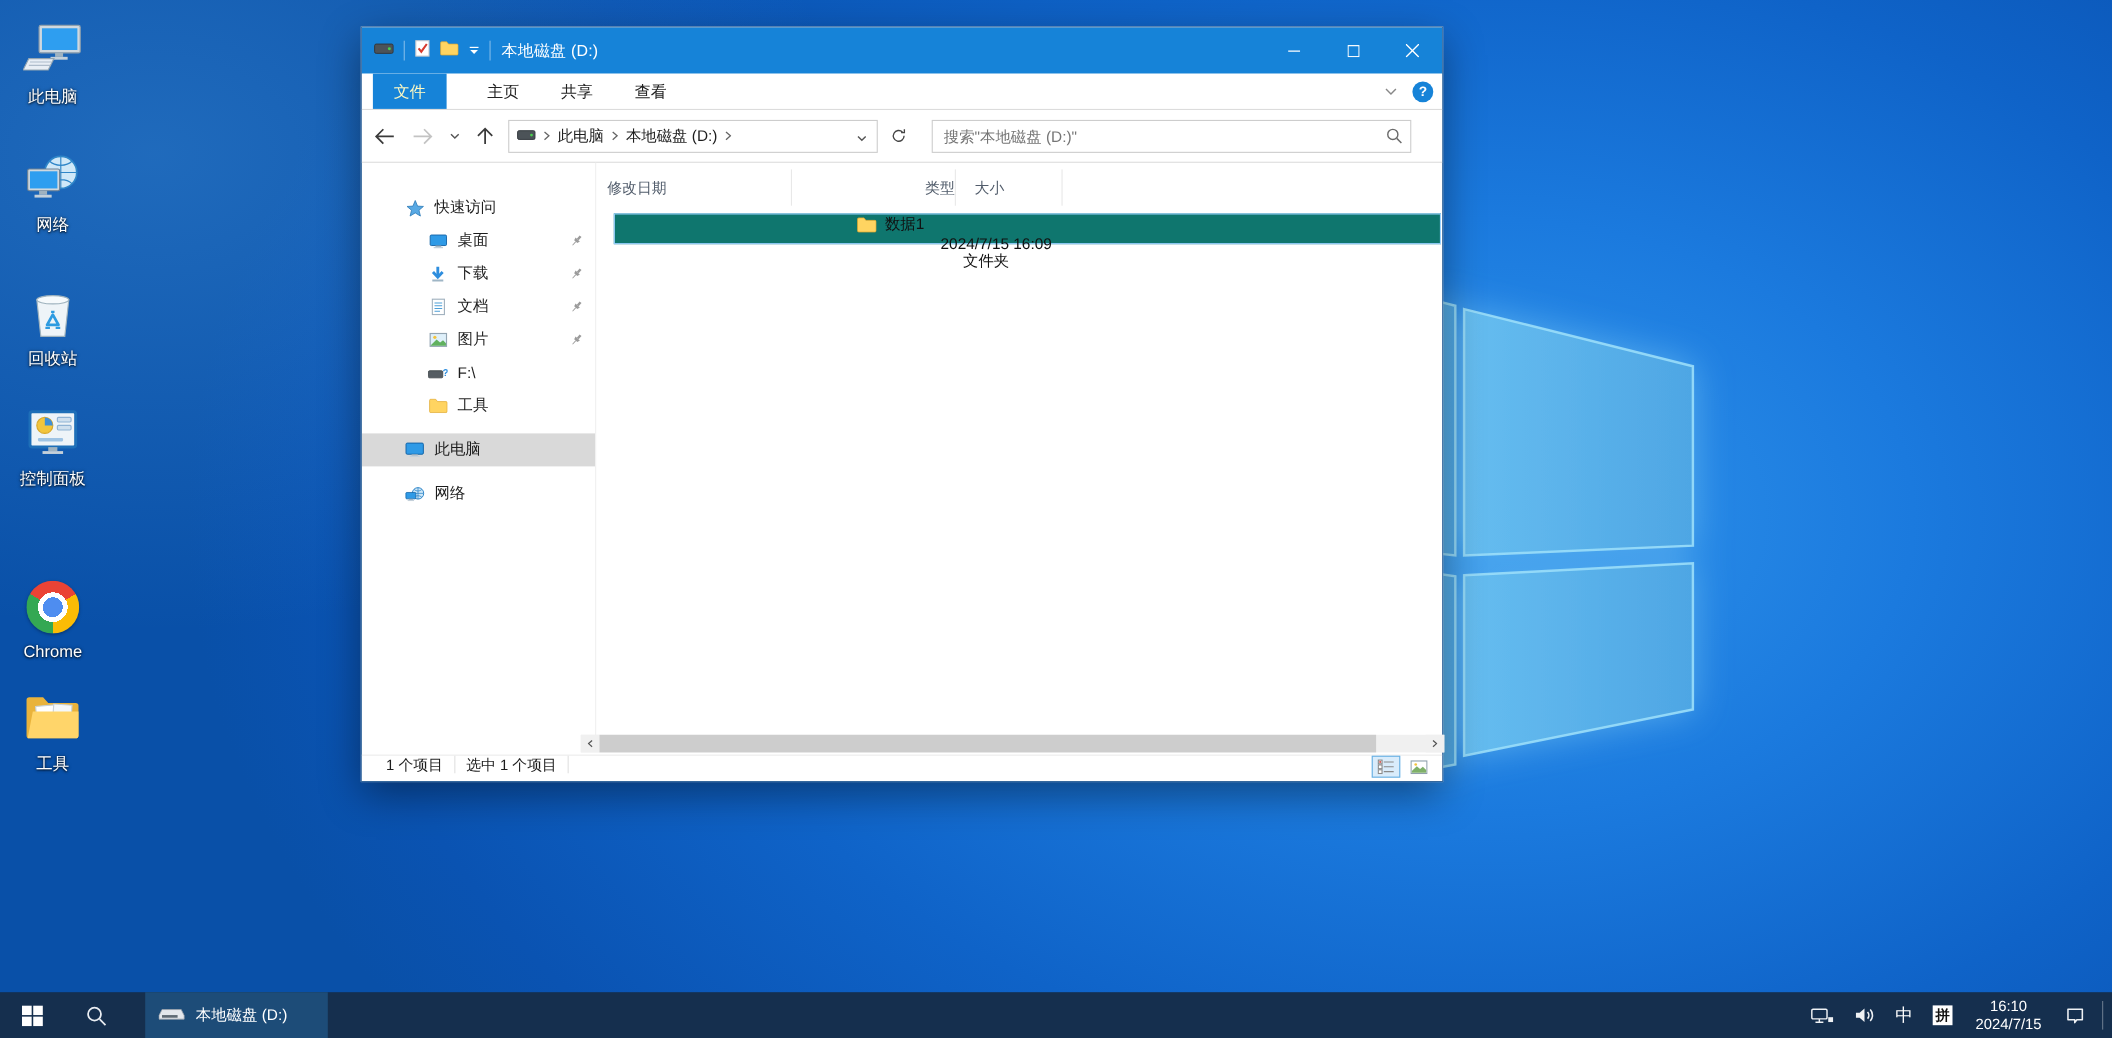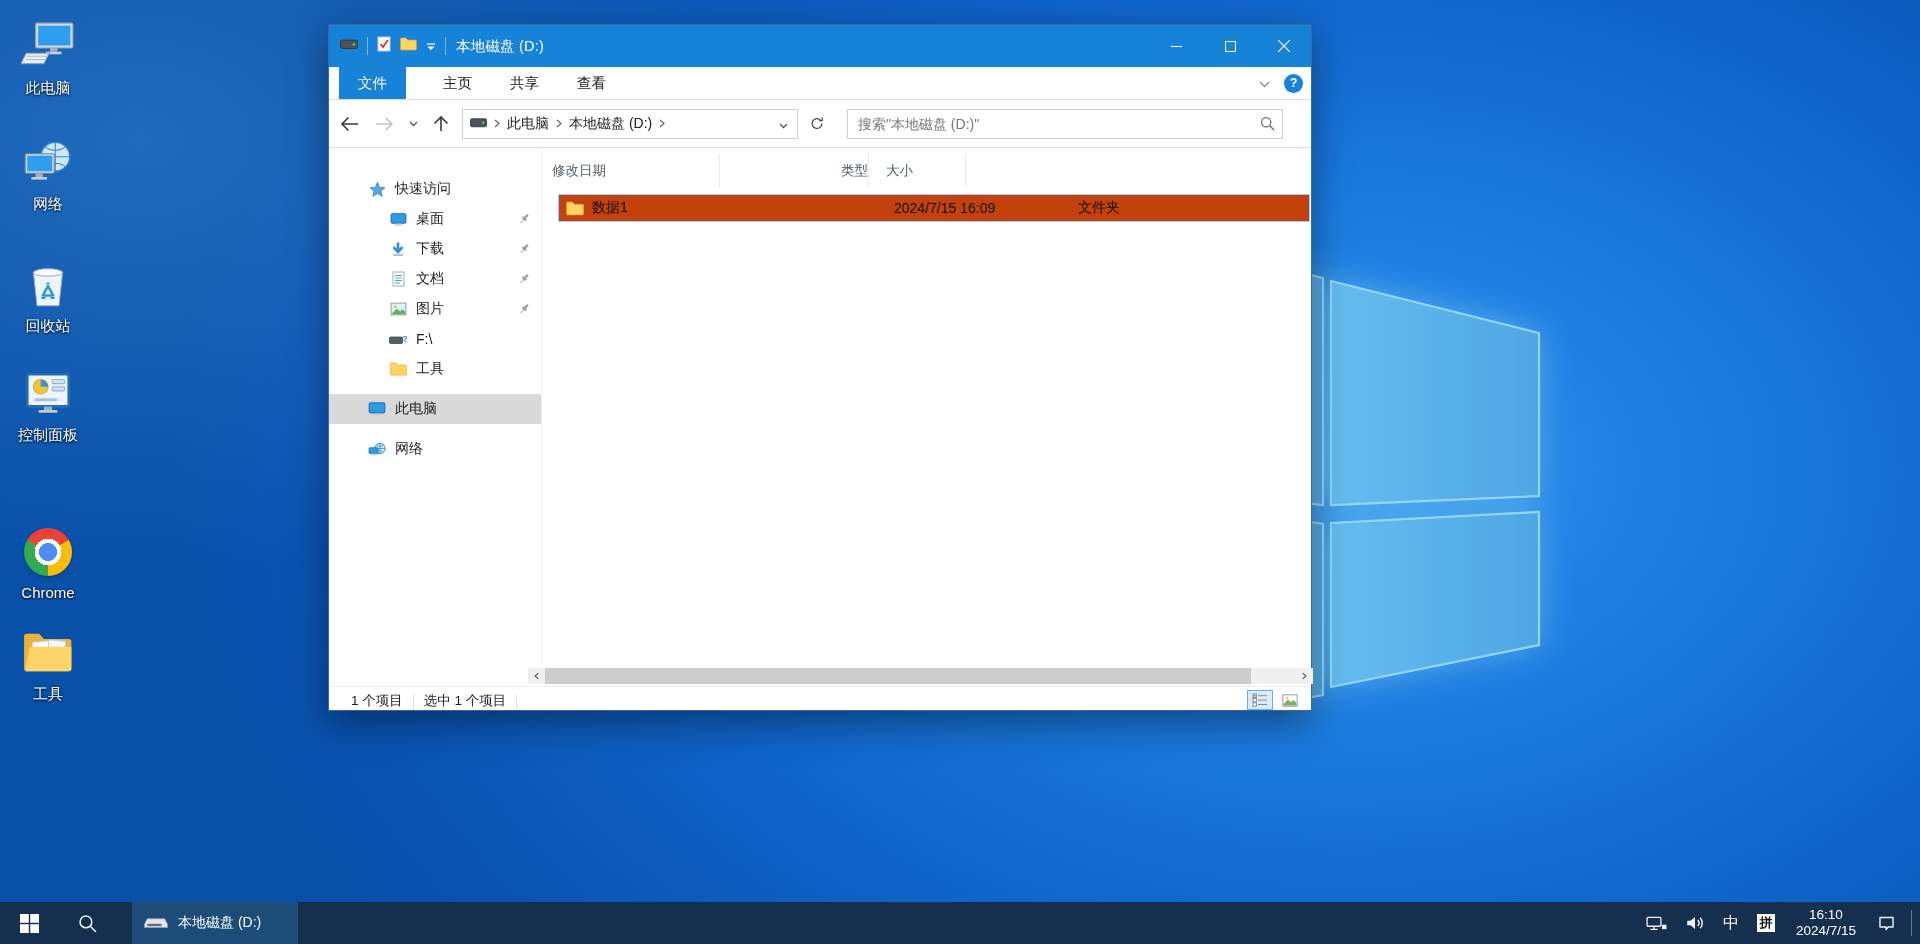--- a/index.html
+++ b/index.html
@@ -63,34 +63,34 @@
   
   .filepane{flex:1;position:relative;}
   .fheaders{position:absolute;left:0;top:6px;right:0;height:33px;display:flex;font-size:13.5px;color:#515c6b;}
   .fh{display:flex;align-items:center;box-sizing:border-box;border-right:1px solid #e8e8e8;padding-left:14px;position:relative;}
   .fh.name{width:326px;margin-left:16px;}
   .fh.date{width:178px;padding-left:10px;}
   .fh.type{width:149px;padding-left:16px;justify-content:flex-end;}
   .fh.size{width:97px;padding-left:17px;}
   .sortcaret{position:absolute;left:160px;top:-4px;}
   .frow{position:absolute;left:16px;top:46px;width:752px;height:28px;display:flex;align-items:center;
-    background:#c2410c;border:1px solid #99d1ff;box-sizing:border-box;font-size:14px;color:#111;}
+    background:#0f766e;border:1px solid #99d1ff;box-sizing:border-box;font-size:14px;color:#111;flex-direction:column;}
   .fc-name{width:325px;display:flex;align-items:center;padding-left:7px;box-sizing:border-box;}
   .fc-name .ficon{margin-right:8px;display:flex;}
   .fc-date{width:178px;padding-left:10px;box-sizing:border-box;}
   .fc-type{width:149px;padding-left:16px;box-sizing:border-box;}
   .fc-size{width:80px;box-sizing:border-box;}
   
   .hscroll{position:absolute;left:199px;top:643px;width:785px;height:16px;background:#f0f0f0;display:flex;align-items:center;}
   .hs-arrow{width:17px;height:16px;display:flex;align-items:center;justify-content:center;background:#f0f0f0;border:0;}
   .hs-track{flex:1;height:16px;position:relative;}
   .hs-thumb{position:absolute;left:0;top:0;height:16px;width:94%;background:#cdcdcd;}
   
   .statusbar{position:absolute;left:0;bottom:0;width:100%;height:23px;background:#fff;border-top:1px solid #ececec;
-    display:flex;align-items:flex-end;font-size:13.5px;color:#1d1d1d;}
+    display:flex;align-items:flex-start;font-size:13.5px;color:#1d1d1d;}
   .sb-sep{width:1px;height:16px;background:#e0e0e0;margin:0 10px;}
   .view-btns{margin-left:auto;display:flex;gap:4px;margin-right:8px;}
   .vbtn{width:26px;height:20px;display:flex;align-items:center;justify-content:center;border:1px solid transparent;background:transparent;padding:0;}
   .vbtn.active{border-color:#66b0e3;background:#d9ecfb;}
   
   .taskbar{position:absolute;left:0;bottom:0;width:1920px;height:42px;background:#152f4e;display:flex;align-items:stretch;color:#fff;}
   .tb-btn{width:58px;display:flex;align-items:center;justify-content:center;border:0;background:transparent;}
   .tb-app{width:166px;margin-left:16px;background:#1d4c78;display:flex;align-items:center;gap:10px;padding-left:12px;box-sizing:border-box;}
   .tb-app .albl{font-size:14px;color:#fff;white-space:nowrap;}
   .tray{margin-left:auto;display:flex;align-items:center;gap:0;}

